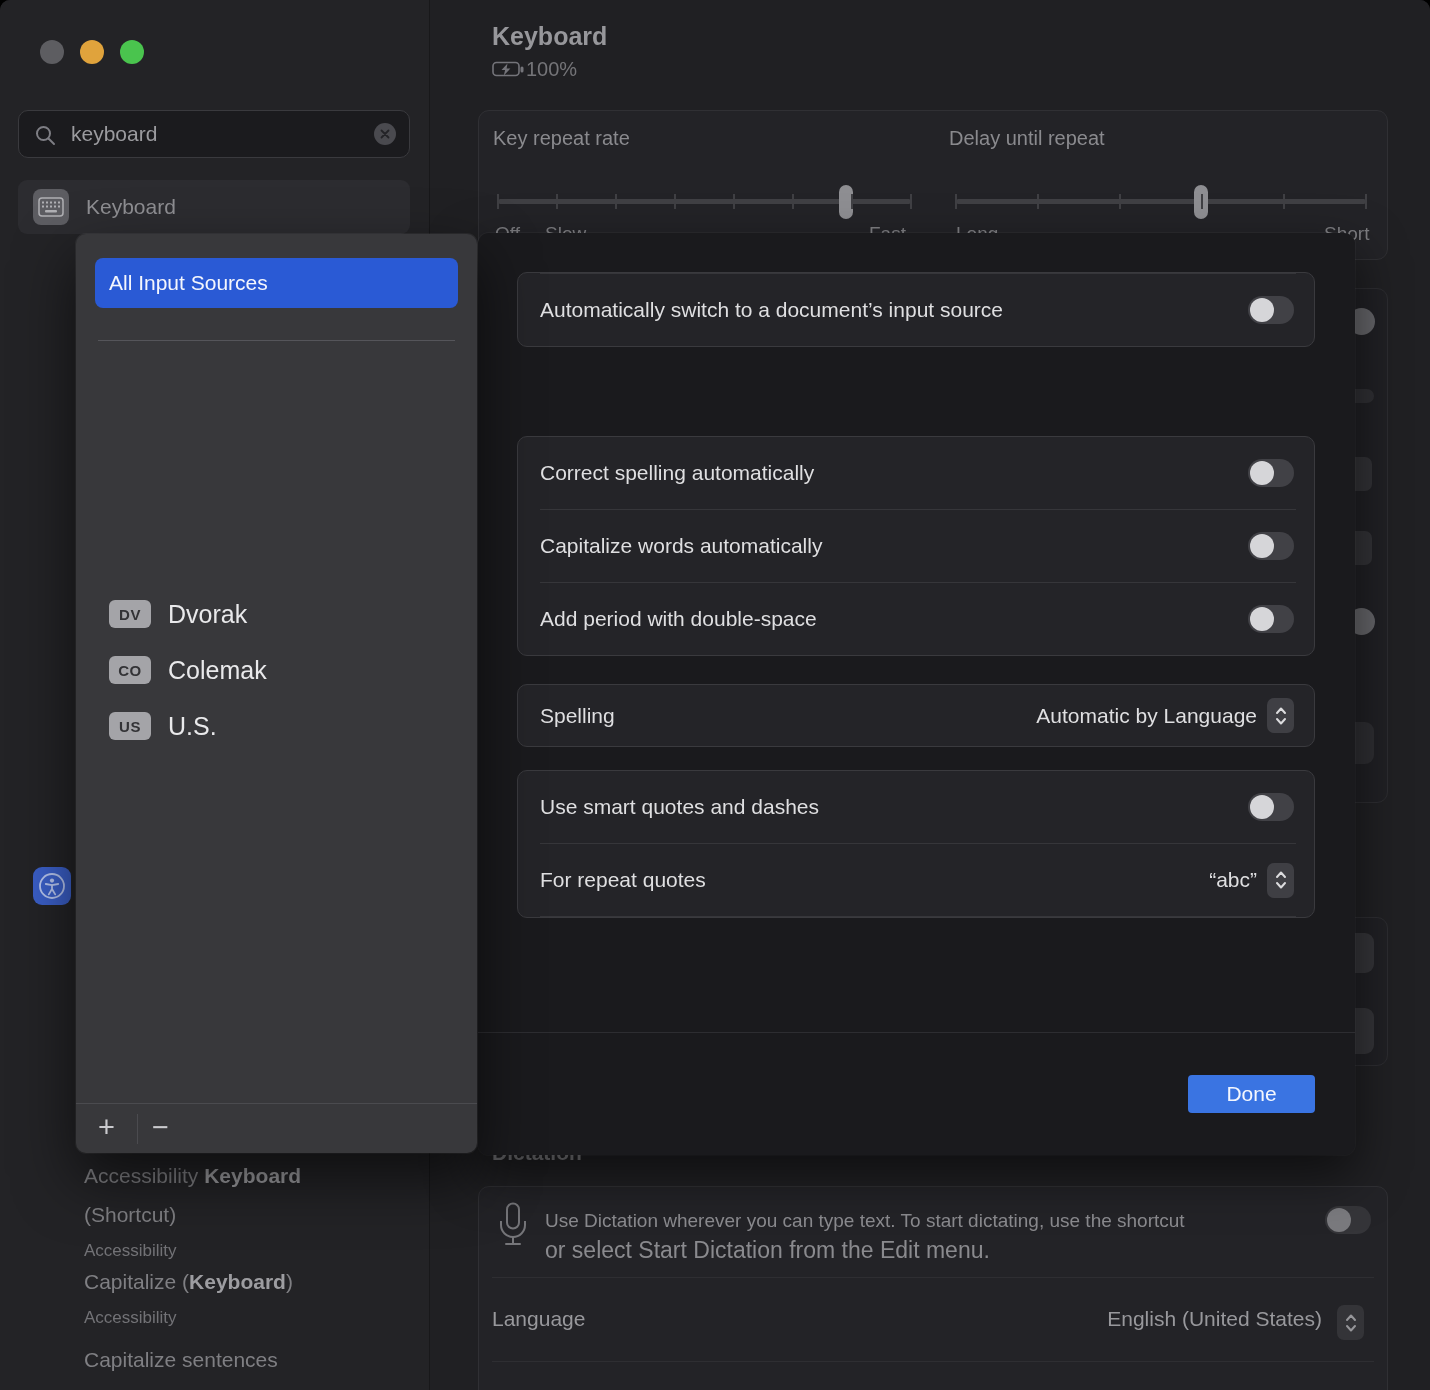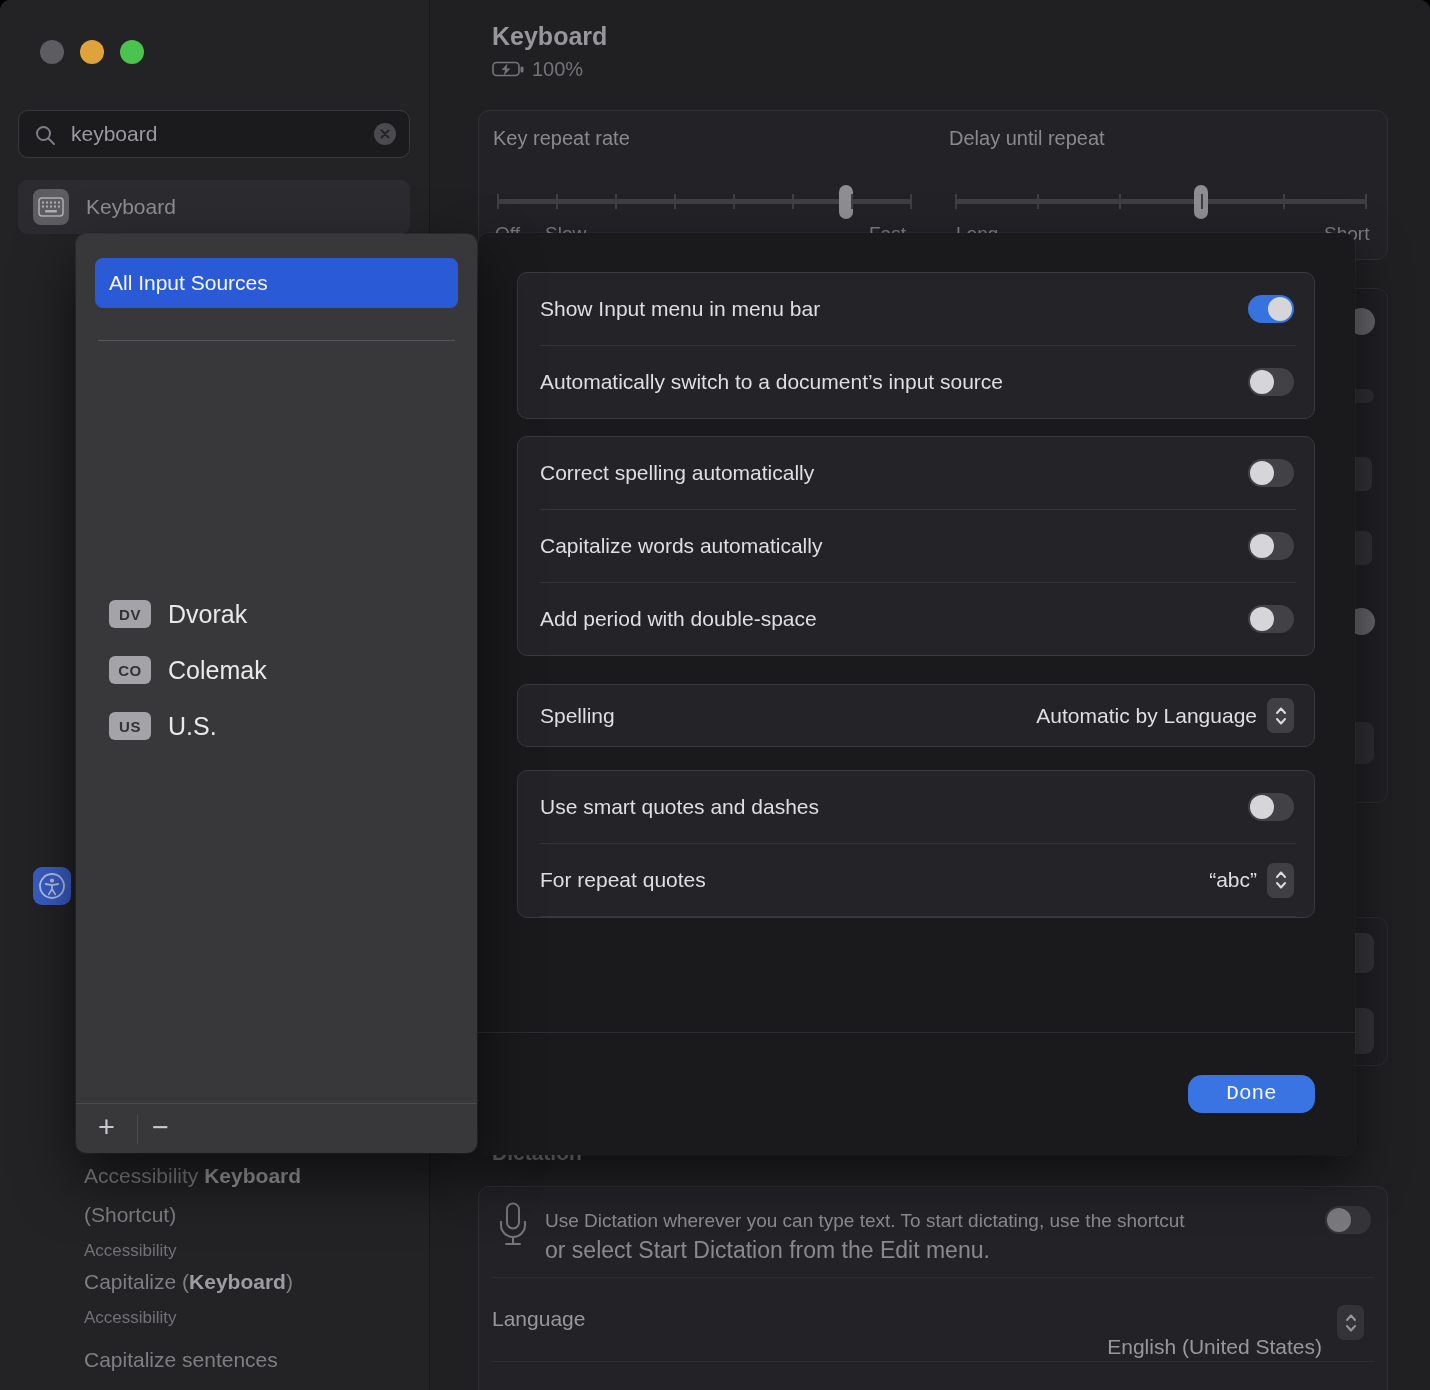--- a/index.html
+++ b/index.html
@@ -19,57 +19,57 @@
   #top-result .lbl{left:68px;top:0;line-height:54px;font-size:21px;color:#8e8e92;}
   #acc-tile{left:33px;top:867px;width:38px;height:38px;border-radius:9px;background:#3a5ec6;display:flex;align-items:center;justify-content:center;}
   .result{left:84px;width:314px;color:#7f7f83;}
   .result .title{font-size:21px;line-height:39px;}
   .result .title b{font-weight:700;color:#9d9da1;}
   .result .sub{font-size:17px;line-height:23px;color:#727276;margin-top:5px;}
 
   
   #content-bg{left:430px;top:0;width:1000px;height:1390px;background:#202023;}
   #page-title{left:492px;top:22px;font-size:25px;font-weight:700;color:#97979b;}
-  #battery-row{left:492px;top:58px;display:flex;align-items:center;gap:6px;color:#747478;font-size:20px;}
+  #battery-row{left:492px;top:58px;display:flex;align-items:center;color:#747478;font-size:20px;}
   .bg-card{background:#232327;border:1px solid #303034;border-radius:11px;}
   #sliders-card{left:478px;top:110px;width:910px;height:150px;}
   .slider-label{font-size:20px;color:#8a8a8e;}
   .slider{height:34px;}
   .slider .track{position:absolute;left:0;right:0;top:14px;height:5px;background:#404044;border-radius:3px;}
   .slider .tick{position:absolute;top:9px;width:2px;height:15px;background:#404044;}
   .slider .thumb{position:absolute;top:0;width:14px;height:34px;border-radius:7px;background:#8e8e92;}
   .minor{font-size:19px;color:#7e7e82;}
   .frag{position:absolute;}
 
   #dictation-title{left:492px;top:1141px;font-size:21px;font-weight:700;color:#7b7b7f;}
   #dictation-card{left:478px;top:1186px;width:910px;height:230px;}
   .hdiv{position:absolute;height:1px;background:#2e2e32;}
   #language-label{left:492px;top:1307px;font-size:21px;color:#98989c;}
-  #language-value{right:108px;top:1307px;font-size:21px;color:#98989c;margin-top:28px;}
+  #language-value{right:108px;top:1307px;font-size:21px;color:#98989c;}
   .stepper{width:27px;height:35px;border-radius:7px;background:#3f3f44;display:flex;align-items:center;justify-content:center;flex:0 0 auto;}
   .stepper.dim{background:#343438;}
 
   
   .toggle{position:relative;width:46px;height:28px;border-radius:14px;flex:0 0 auto;cursor:pointer;}
   .toggle .knob{position:absolute;top:2px;width:24px;height:24px;border-radius:50%;background:#d6d6d9;}
   .toggle.on{background:#3673df;}  .toggle.on .knob{right:2px;}
   .toggle.off{background:#414146;} .toggle.off .knob{left:2px;}
   .toggle.dim{background:#353539;} .toggle.dim .knob{left:2px;background:#7a7a7e;}
 
   
   #sheet{left:478px;top:233px;width:877px;height:922px;background:#1a1a1d;border-radius:11px;
          box-shadow:0 20px 50px rgba(0,0,0,.55), 0 0 0 1px rgba(255,255,255,.04);}
   .sheet-card{position:absolute;left:39px;width:798px;background:#242428;border:1px solid #3a3a3e;border-radius:10px;}
   .row{height:72px;display:flex;align-items:center;justify-content:space-between;padding:0 20px 0 22px;}
   .row .lbl{font-size:21px;color:#dfdfe1;}
   .row .ctl{display:flex;align-items:center;gap:10px;}
   .row .val{font-size:21px;color:#dfdfe1;font-weight:500;}
   .divider{height:1px;background:#36363a;margin:0 18px 0 22px;}
-  #done-btn{left:710px;top:842px;width:127px;height:38px;border-radius:14px;background:#3a74e2;color:#f4f7fe;
-            font-size:21px;text-align:center;line-height:38px;cursor:pointer;font-family:Liberation Mono, monospace;}
+  #done-btn{left:710px;top:842px;width:127px;height:38px;border-radius:4px;background:#3a74e2;color:#f4f7fe;
+            font-size:21px;text-align:center;line-height:38px;cursor:pointer;}
 
   
   #popup{left:76px;top:234px;width:401px;height:919px;background:#38383b;border-radius:10px;
          box-shadow:0 25px 60px rgba(0,0,0,.6), 0 0 0 1px rgba(255,255,255,.06);}
   #all-sources{left:19px;top:24px;width:363px;height:50px;border-radius:8px;background:#2a5ad5;cursor:pointer;padding-left:38px;}
   #all-sources span{position:absolute;left:14px;line-height:50px;font-size:21px;font-weight:500;color:#f4f6fd;}
   #popup .sep{left:22px;top:106px;width:357px;height:1px;background:#55555a;}
   .src-item{position:absolute;left:33px;height:28px;display:flex;align-items:center;gap:17px;cursor:pointer;}
   .badge{width:42px;height:28px;border-radius:6px;background:#a4a4a8;color:#333336;font-size:15px;font-weight:700;
          display:flex;align-items:center;justify-content:center;letter-spacing:.5px;}
@@ -227,26 +227,20 @@
     <svg width="14" height="22" viewBox="0 0 14 22" fill="none" stroke="#96969a" stroke-width="2" stroke-linecap="round" stroke-linejoin="round">
       <path d="M3 8 L7 3.5 L11 8"></path>
         <path d="M3 14 L7 18.5 L11 14"></path>
     </svg>
   </div>
   <div class="hdiv" style="left:492px;top:1361px;width:882px;"></div>
 
   <div id="sheet" class="abs">
 
     <div class="sheet-card" style="top:39px;">
-      <div class="row">
-        <span class="lbl">Show Input menu in menu bar</span>
-        <div class="toggle on">
-            <div class="knob"></div>
-          </div>
-      </div>
       <div class="divider"></div>
       <div class="row">
         <span class="lbl">Automatically switch to a document’s input source</span>
         <div class="toggle off">
             <div class="knob"></div>
           </div>
       </div>
     </div>
 
     <div class="sheet-card" style="top:203px;">

